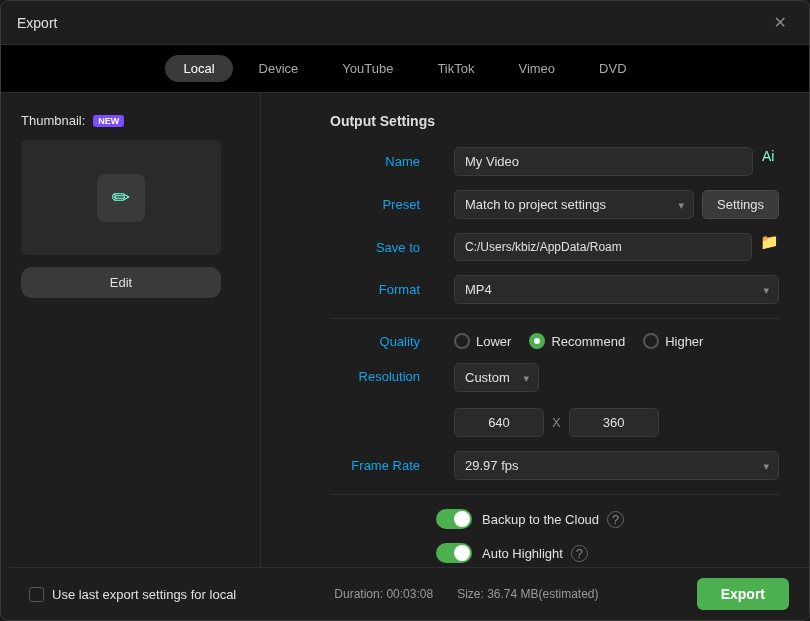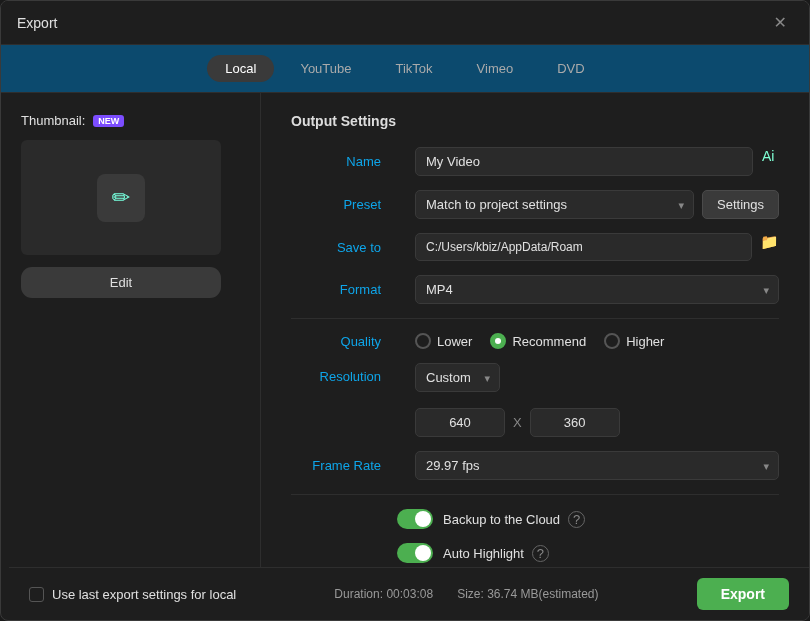--- a/index.html
+++ b/index.html
@@ -44,40 +44,41 @@
       font-size: 16px;
       padding: 2px 6px;
       border-radius: 4px;
     }
     .tabs {
       display: flex;
       align-items: center;
       justify-content: center;
       gap: 8px;
       padding: 10px 0;
-      background: #0c4a6e;
+      background: #000000;
       border-bottom: 1px solid #2e2e2e;
     }
     .tab {
       padding: 6px 18px;
       border-radius: 20px;
       cursor: pointer;
       font-size: 13px;
       color: #aaa;
       border: none;
       background: none;
     }
     .tab.active {
       background: #3a3a3a;
       color: #fff;
     }
     .content {
       display: flex;
       flex: 1;
       overflow: hidden;
+      gap: 39px;
     }
     .left-panel {
       width: 260px;
       min-width: 260px;
       padding: 20px;
       border-right: 1px solid #2e2e2e;
       display: flex;
       flex-direction: column;
       align-items: flex-start;
     }
@@ -386,20 +387,21 @@
 
 <div class="window">
 
   <div class="titlebar">
     <span class="titlebar-title">Export</span>
     <button class="close-btn">✕</button>
   </div>
 
   <div class="tabs">
     <button class="tab active">Local</button>
+    <button class="tab">Device</button>
     <button class="tab">YouTube</button>
     <button class="tab">TikTok</button>
     <button class="tab">Vimeo</button>
     <button class="tab">DVD</button>
   </div>
 
   <div class="content">
 
     <div class="left-panel">
       <div class="thumbnail-label">

